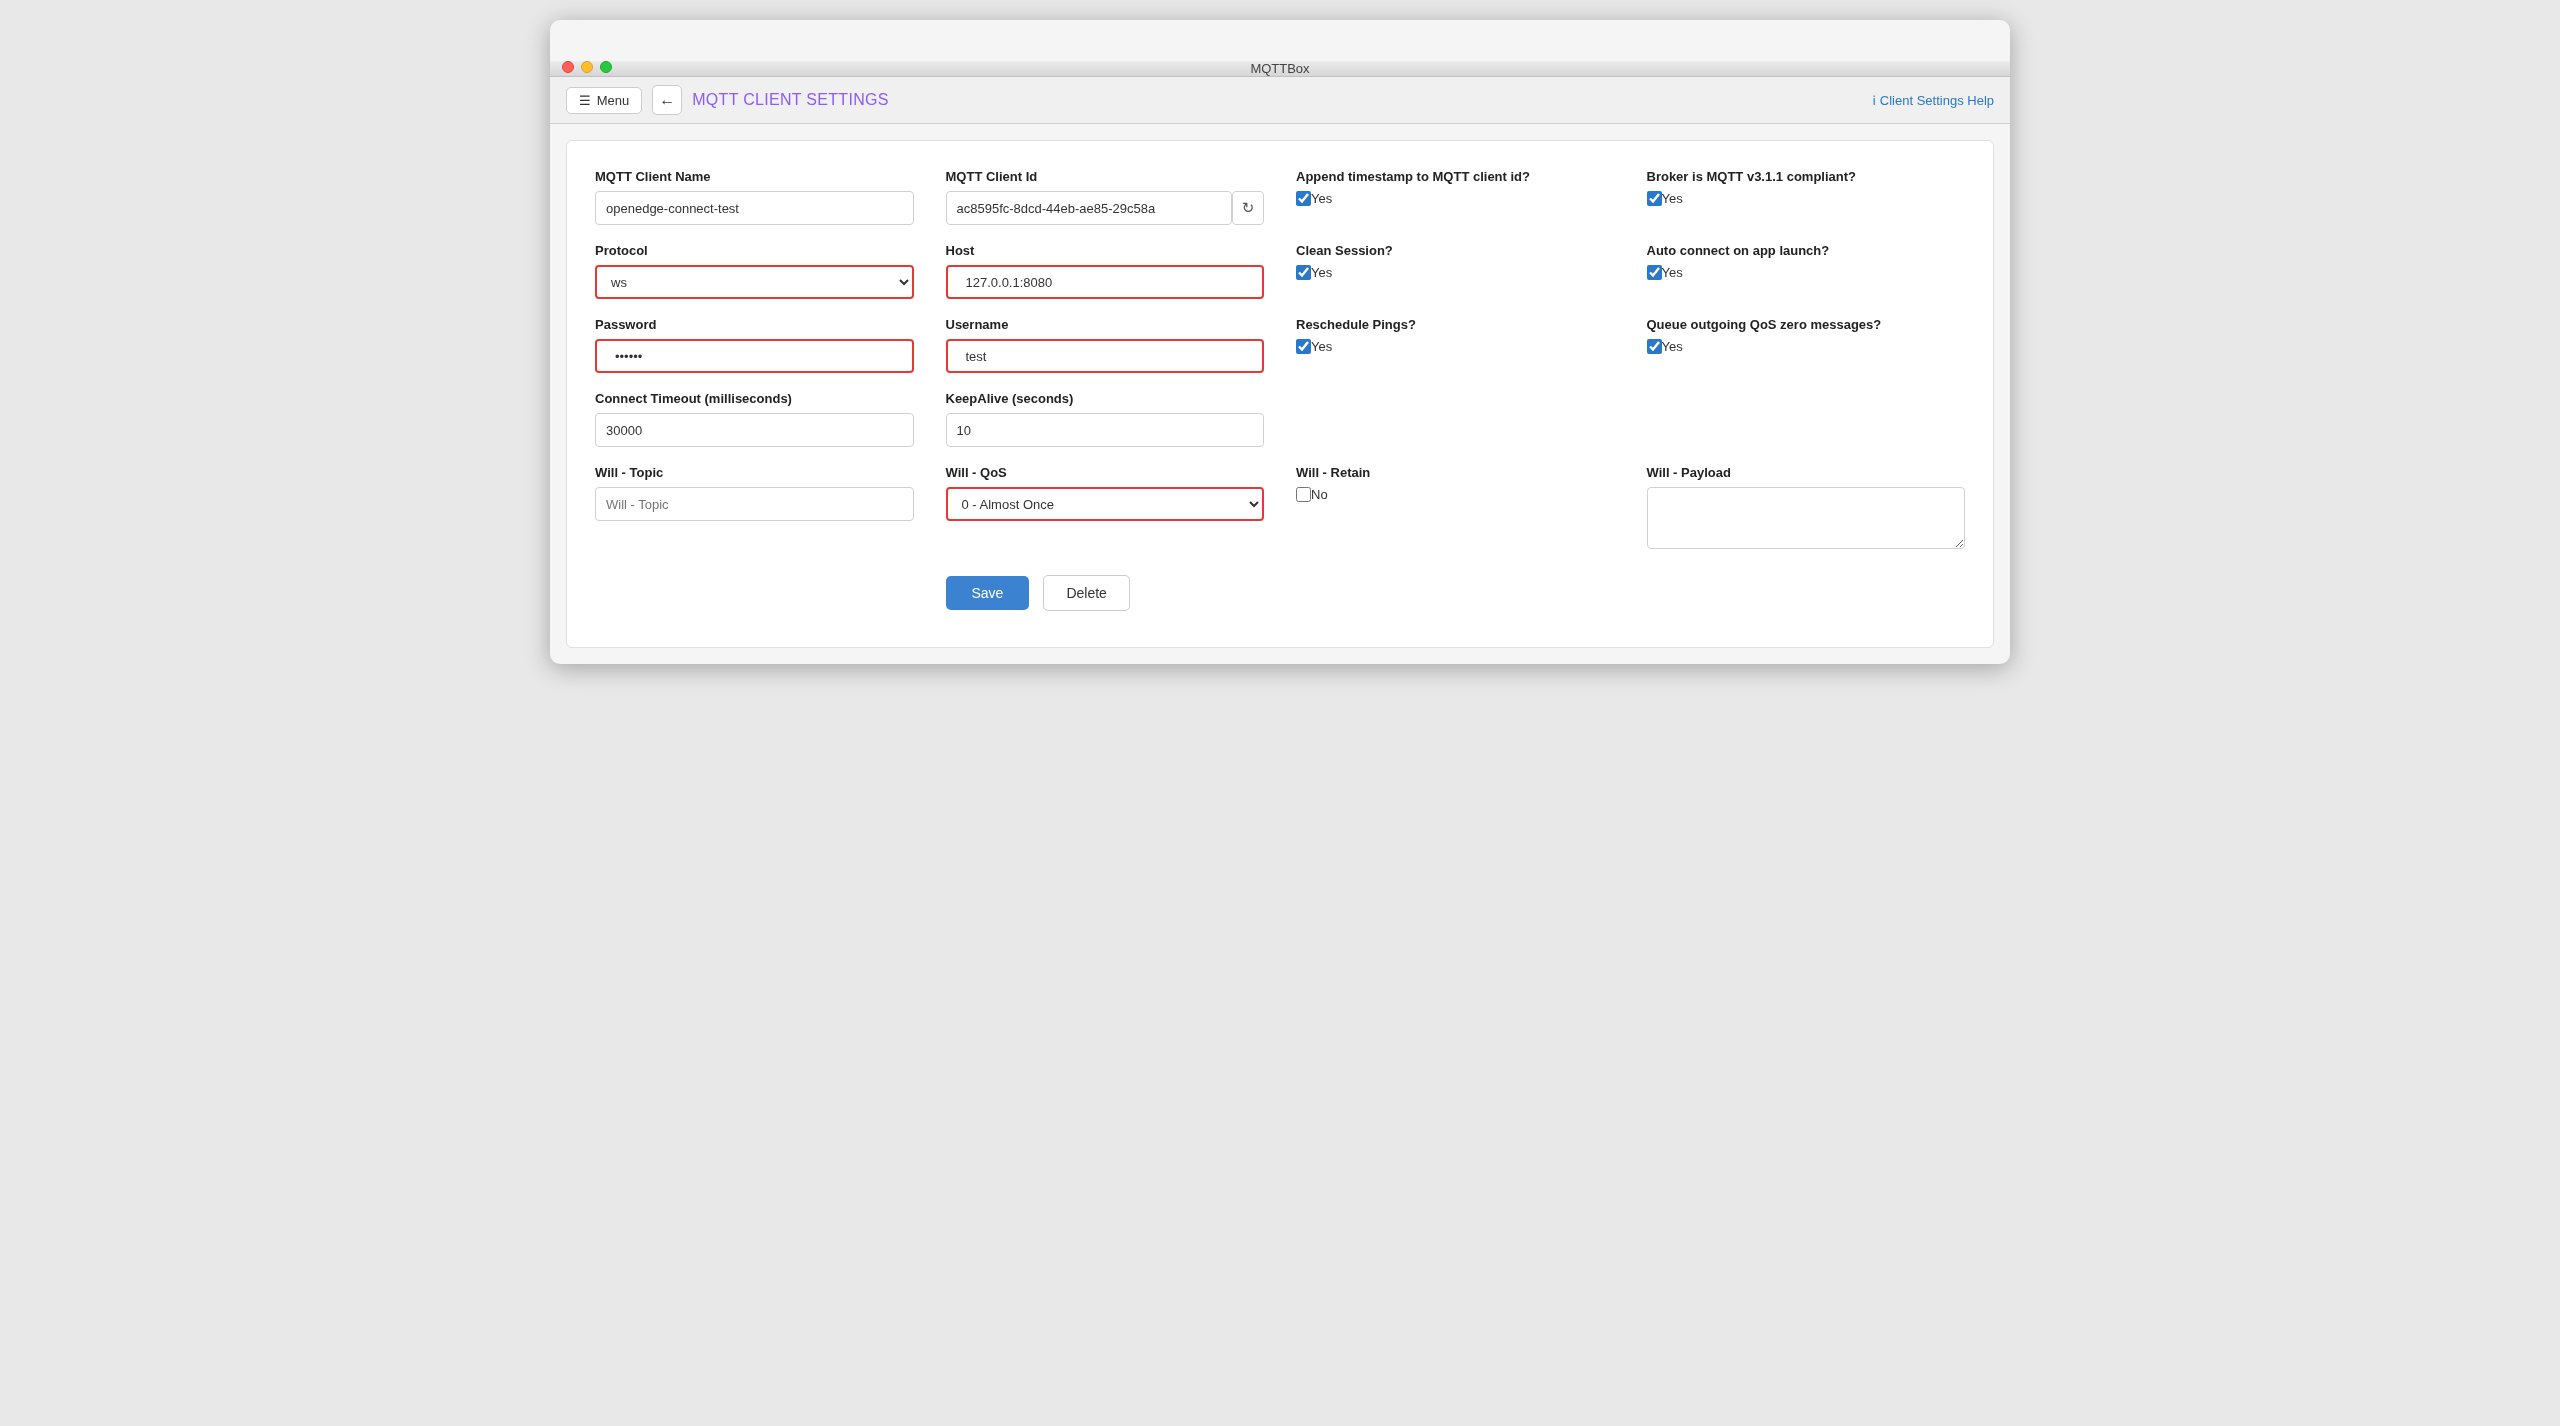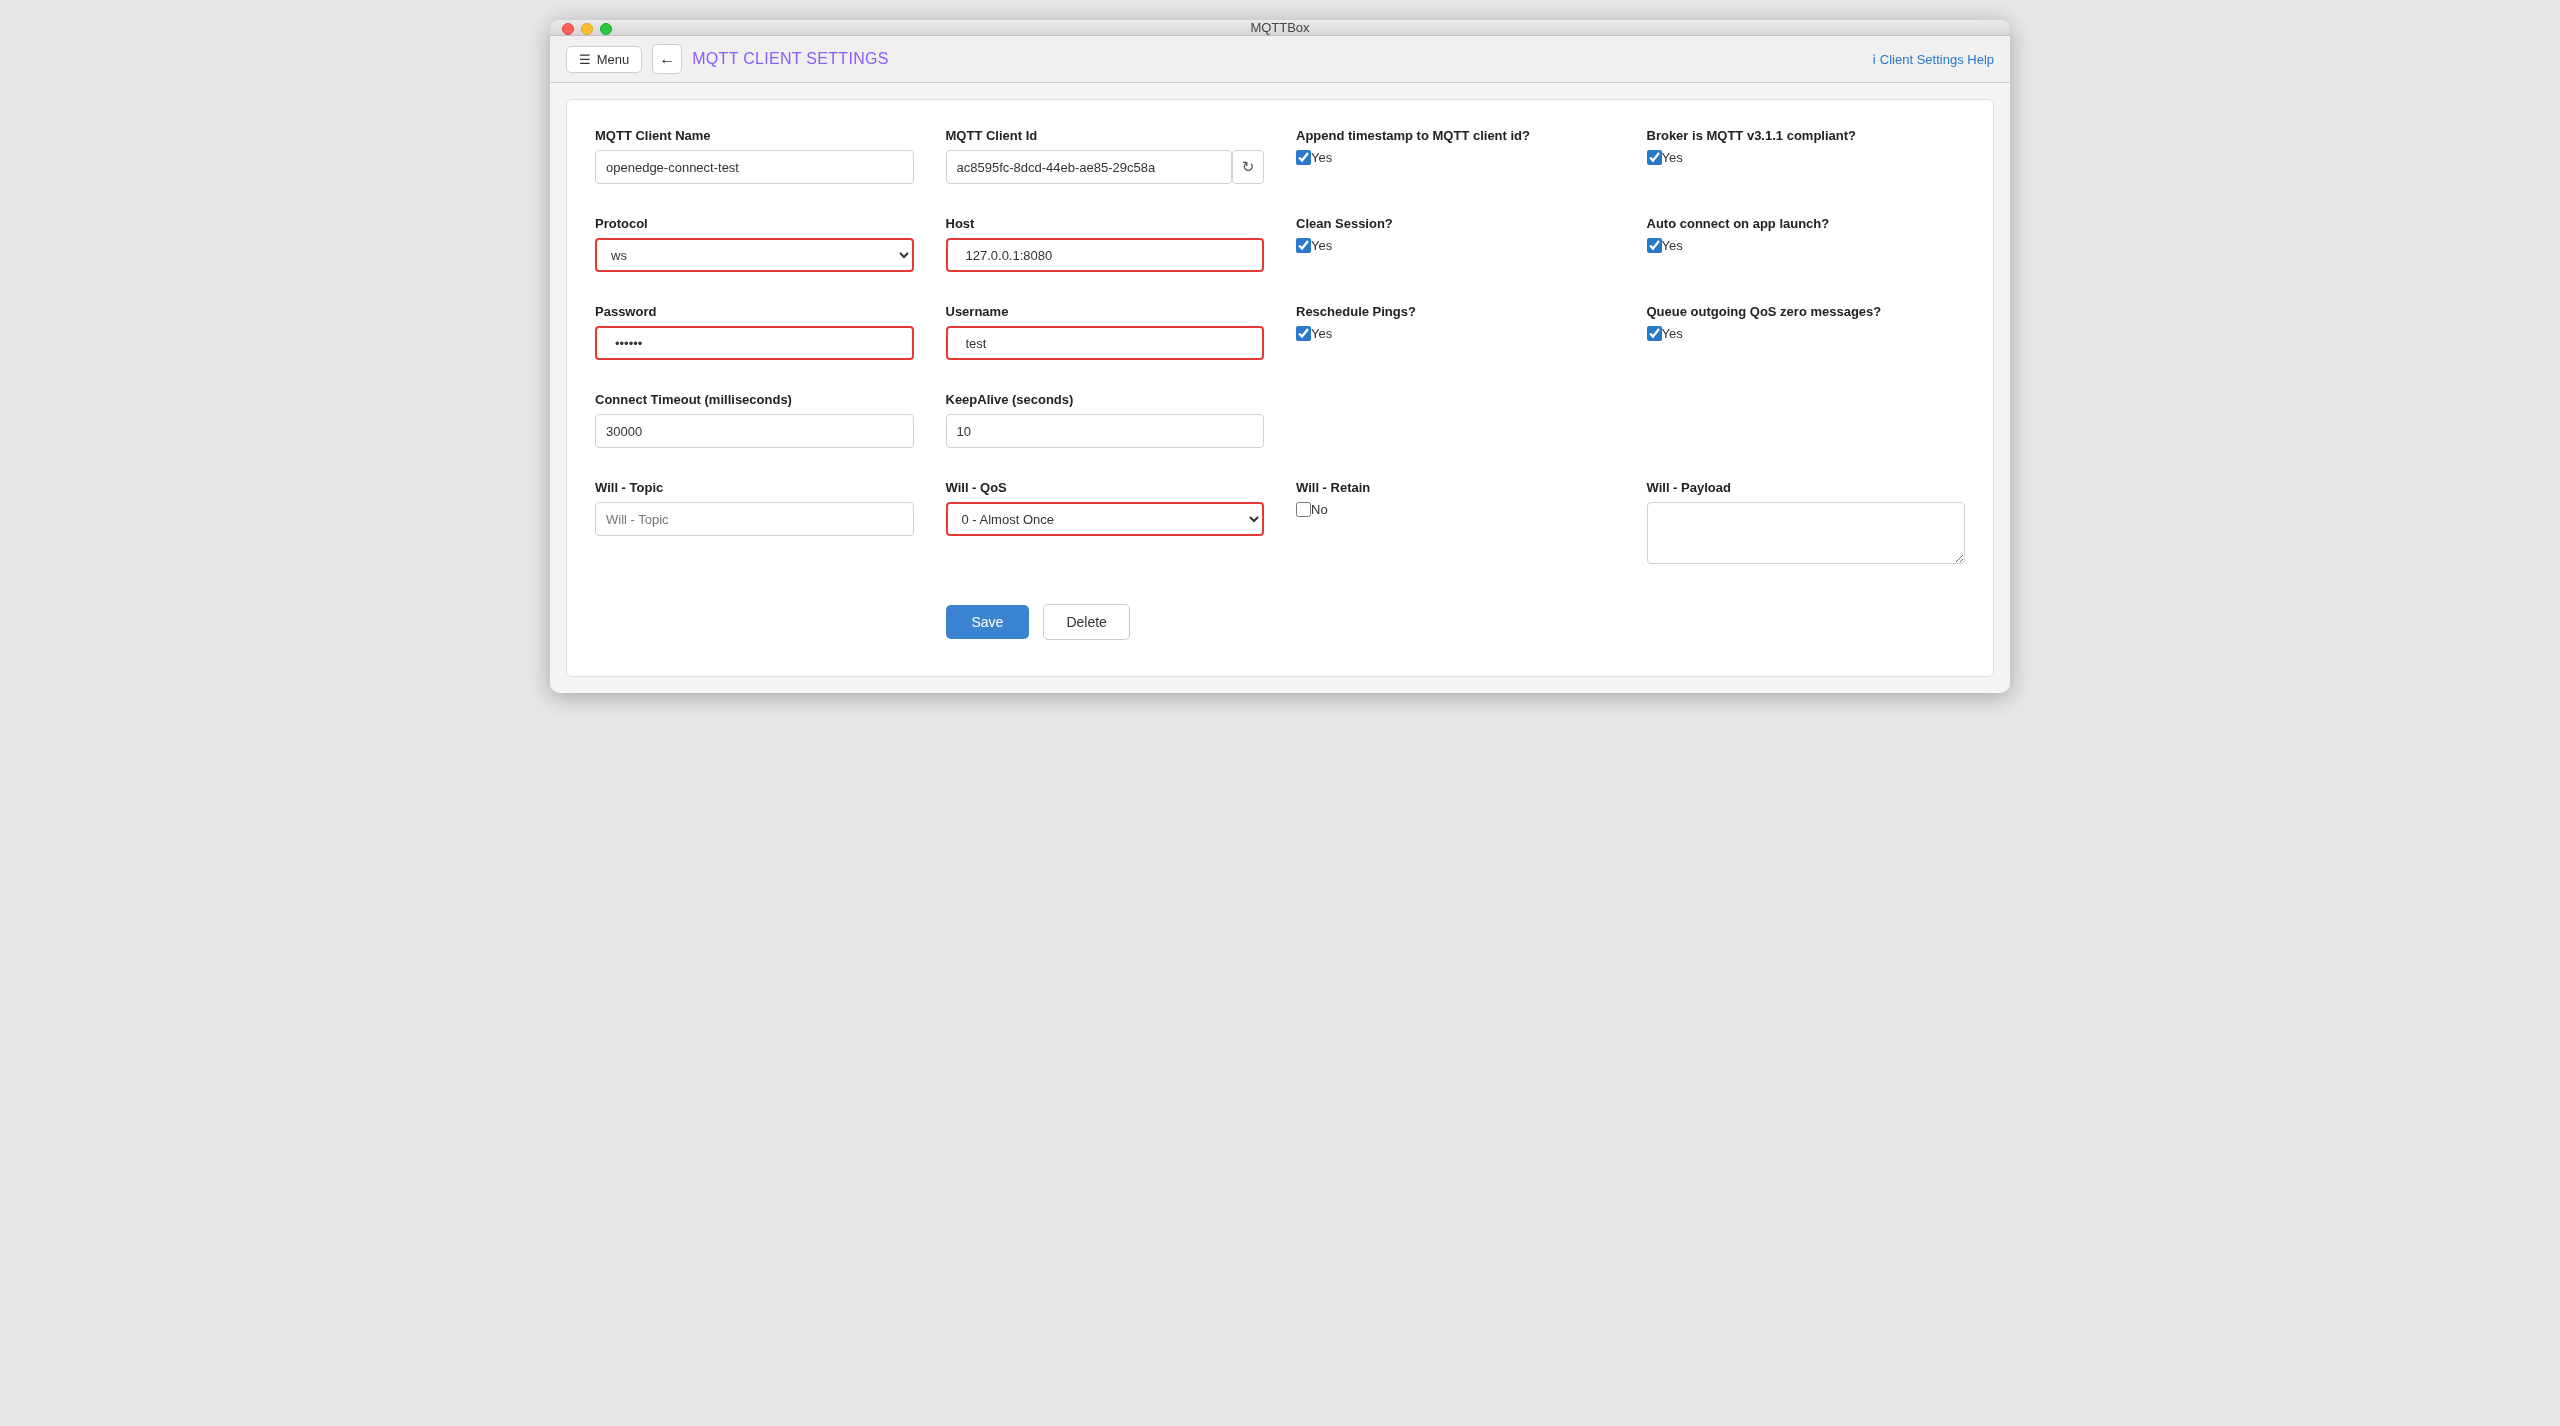--- a/index.html
+++ b/index.html
@@ -24,24 +24,25 @@
       border-radius: 10px;
       box-shadow: 0 4px 24px rgba(0,0,0,0.3);
       overflow: hidden;
     }
 
     
     .titlebar {
       background: linear-gradient(to bottom, #ebebeb, #d6d6d6);
       height: 16px;
       display: flex;
-      align-items: flex-end;
+      align-items: flex-start;
       justify-content: center;
       position: relative;
       border-bottom: 1px solid #c0c0c0;
+      margin-top: 41px;
     }
     .titlebar-title {
       font-size: 13px;
       color: #444;
       font-weight: 500;
     }
     .traffic-lights {
       position: absolute;
       left: 12px;
       display: flex;
@@ -116,21 +117,21 @@
       background: white;
       margin: 16px;
       border-radius: 6px;
       border: 1px solid #e0e0e0;
       padding: 28px 28px 32px 28px;
     }
 
     .form-group {
       display: flex;
       flex-direction: column;
-      margin-bottom: 28px;
+      margin-bottom: 14px;
     }
 
     .form-label {
       font-size: 13px;
       font-weight: 700;
       color: #222;
       margin-bottom: 7px;
     }
 
     .form-input {

